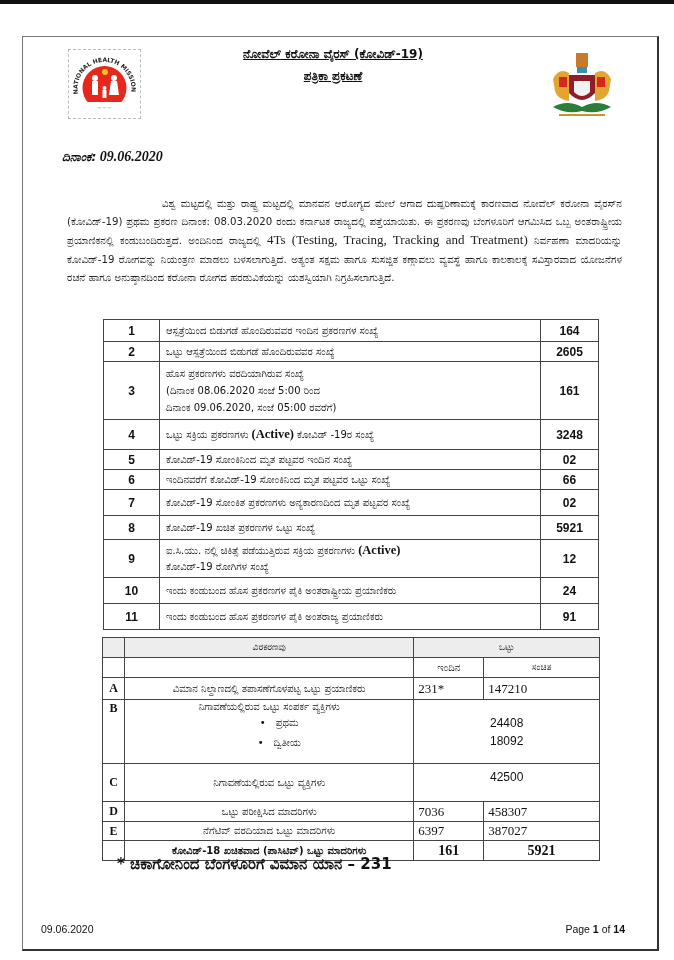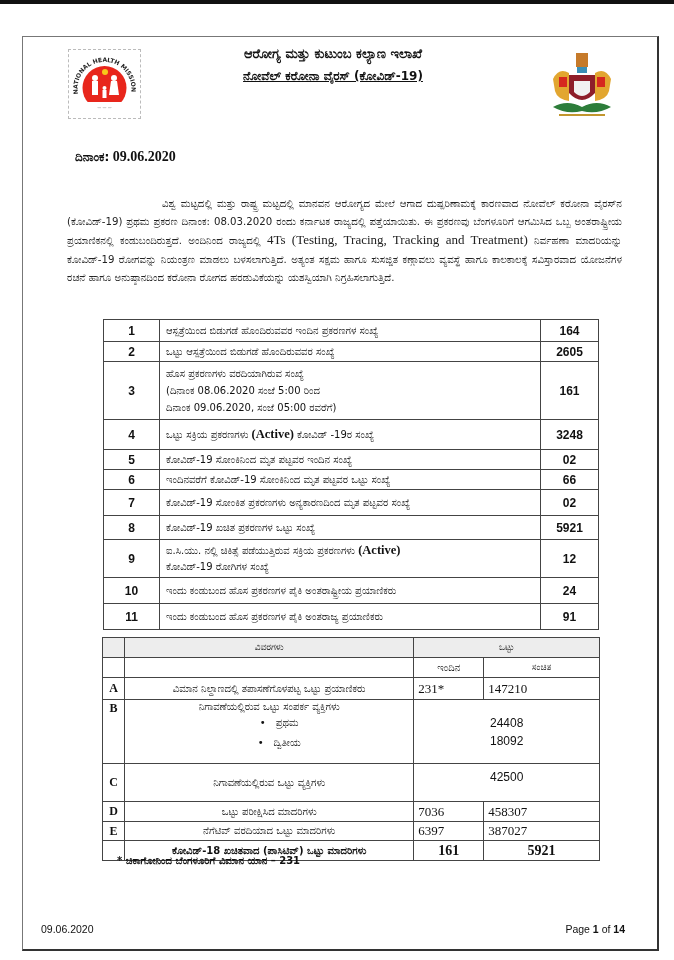--- a/index.html
+++ b/index.html
@@ -11,21 +11,21 @@
     border-left: 1px solid #777; border-right: 2px solid #333; border-top: 1px solid #777;
     border-bottom: 2px solid #333; background: #fff;
   }
   .nhm-logo { position: absolute; left: 45px; top: 12px; width: 73px; height: 70px; border: 1px dashed #bbb; background: #fff; }
   .emblem { position: absolute; left: 524px; top: 12px; width: 70px; height: 80px; }
   .header { position: absolute; left: 120px; top: 6px; width: 380px; text-align: center; font-family: "DejaVu Sans", sans-serif; }
   .header .l1 { font-size: 12px; font-weight: bold; line-height: 20px; }
   .header .l2 { font-size: 13px; font-weight: bold; line-height: 22px; }
   .header .l3 { font-size: 12px; font-weight: bold; line-height: 22px; text-decoration: underline; }
   .header .l4 { font-size: 12px; font-weight: bold; line-height: 22px; text-decoration: underline; }
-  .date-line { position: absolute; left: 52px; top: 112px; font-size: 14px; font-weight: bold; font-family: "Liberation Serif", serif; }
+  .date-line { position: absolute; left: 39px; top: 112px; font-size: 14px; font-weight: bold; font-family: "Liberation Serif", serif; font-style: italic; }
   .date-line .lbl { font-family: "DejaVu Sans", sans-serif; font-size: 12px; }
   .para {
     position: absolute; left: 44px; top: 130px; width: 555px;
     font-family: "DejaVu Sans", sans-serif; font-size: 10.2px; line-height: 18.2px;
     text-align: justify; text-indent: 95px; color: #222; margin-top: 28px;
   }
   .para .en { font-family: "Liberation Serif", serif; font-size: 13px; }
   table { border-collapse: collapse; position: absolute; }
   .t1 { left: 80px; top: 282px; width: 496px; }
   .t1 td { border: 1.5px solid #444; font-size: 10px; font-family: "DejaVu Sans", sans-serif; padding: 1px 6px; vertical-align: middle; }
@@ -34,21 +34,21 @@
   .t1 td .en { font-family: "Liberation Serif", serif; font-weight: bold; font-size: 12.5px; }
   .t2 { left: 79px; top: 600px; width: 498px; }
   .t2 td { border: 1.5px solid #444; font-size: 10px; font-family: "DejaVu Sans", sans-serif; padding: 1px 4px; vertical-align: middle; text-align: center; }
   .t2 td.key { width: 20px; text-align: center; font-family: "Liberation Serif", serif; font-weight: bold; font-size: 12px; }
   .t2 tr.hdr td { background: #ededed; text-align: center; font-size: 9px; }
   .t2 td.n { text-align: left; font-family: "Liberation Serif", serif; font-size: 13px; }
   .t2 td.nb { text-align: center; font-family: "Liberation Serif", serif; font-size: 14px; font-weight: bold; }
   .t2 td.ns { text-align: center; font-family: "Liberation Sans", sans-serif; font-size: 12px; line-height: 18px; }
   .t2 .bul { display: block; padding-left: 20px; line-height: 20px; }
   .t2 .bul::before { content: "\2022"; margin-right: 10px; }
-  .footnote { position: absolute; left: 94px; top: 818px; font-size: 10px; font-family: "DejaVu Sans", sans-serif; font-weight: bold; }
+  .footnote { position: absolute; left: 94px; top: 818px; font-size: 15px; font-family: "DejaVu Sans", sans-serif; font-weight: bold; }
   .foot-date { position: absolute; left: 18px; top: 886px; font-size: 10.5px; font-family: "Liberation Sans", sans-serif; }
   .foot-page { position: absolute; right: 32px; top: 886px; font-size: 10.5px; font-family: "Liberation Sans", sans-serif; }
   .foot-page b { font-weight: bold; }
 </style>
 </head>
 <body>
 
 <div class="topbar"></div>
 
 <div class="page">
@@ -66,22 +66,22 @@
       <circle cx="45" cy="28" r="3" fill="#fff"></circle>
         <polygon points="42,31 48,31 50,45 40,45" fill="#fff"></polygon>
       <circle cx="35.5" cy="38" r="2" fill="#fff"></circle>
         <rect x="33.5" y="40" width="4" height="8" fill="#fff"></rect>
       <text font-size="6" font-family="DejaVu Sans, sans-serif" font-weight="bold" fill="#222"><textPath href="#arcp">NATIONAL HEALTH MISSION</textPath></text>
       <text x="35.5" y="59" font-size="4" text-anchor="middle" fill="#444" font-family="DejaVu Sans, sans-serif">— — —</text>
     </svg>
   </div>
 
   <div class="header">
-    <div class="l2">ಆರೋಗ್ಯ ಮತ್ತು ಕುಟುಂಬ ಕಲ್ಯಾಣ ಇಲಾಖೆ</div>
     <div class="l3">ನೋವೆಲ್ ಕರೋನಾ ವೈರಸ್ (ಕೋವಿಡ್-19)</div>
+    <div class="l4">ಪತ್ರಿಕಾ ಪ್ರಕಟಣೆ</div>
   </div>
 
   <div class="emblem">
     <svg width="70" height="80" viewBox="0 0 70 80">
       <rect x="29" y="4" width="12" height="14" fill="#c67a2a"></rect>
       <rect x="30" y="18" width="10" height="6" fill="#3a8fb7"></rect>
       <path d="M6,30 Q12,18 22,24 L22,52 Q10,50 8,42 Z" fill="#e2a630"></path>
       <path d="M64,30 Q58,18 48,24 L48,52 Q60,50 62,42 Z" fill="#e2a630"></path>
       <rect x="12" y="28" width="8" height="10" fill="#d6271f"></rect>
       <rect x="50" y="28" width="8" height="10" fill="#d6271f"></rect>
@@ -178,21 +178,21 @@
   <table class="t2">
     <colgroup>
         <col style="width:22px">
         <col style="width:290px">
         <col style="width:70px">
         <col style="width:116px">
       </colgroup>
     <tbody>
       <tr class="hdr" style="height:20px">
         <td></td>
-        <td>ವಿವರಗಳು</td>
+        <td>ವಿರಕರಣವು</td>
         <td colspan="2">ಒಟ್ಟು</td>
       </tr>
       <tr style="height:20px">
         <td></td>
         <td></td>
         <td style="text-align:center;font-size:10px">ಇಂದಿನ</td>
         <td style="text-align:center;font-size:9px">ಸಂಚಿತ</td>
       </tr>
       <tr style="height:22px">
         <td class="key">A</td>

